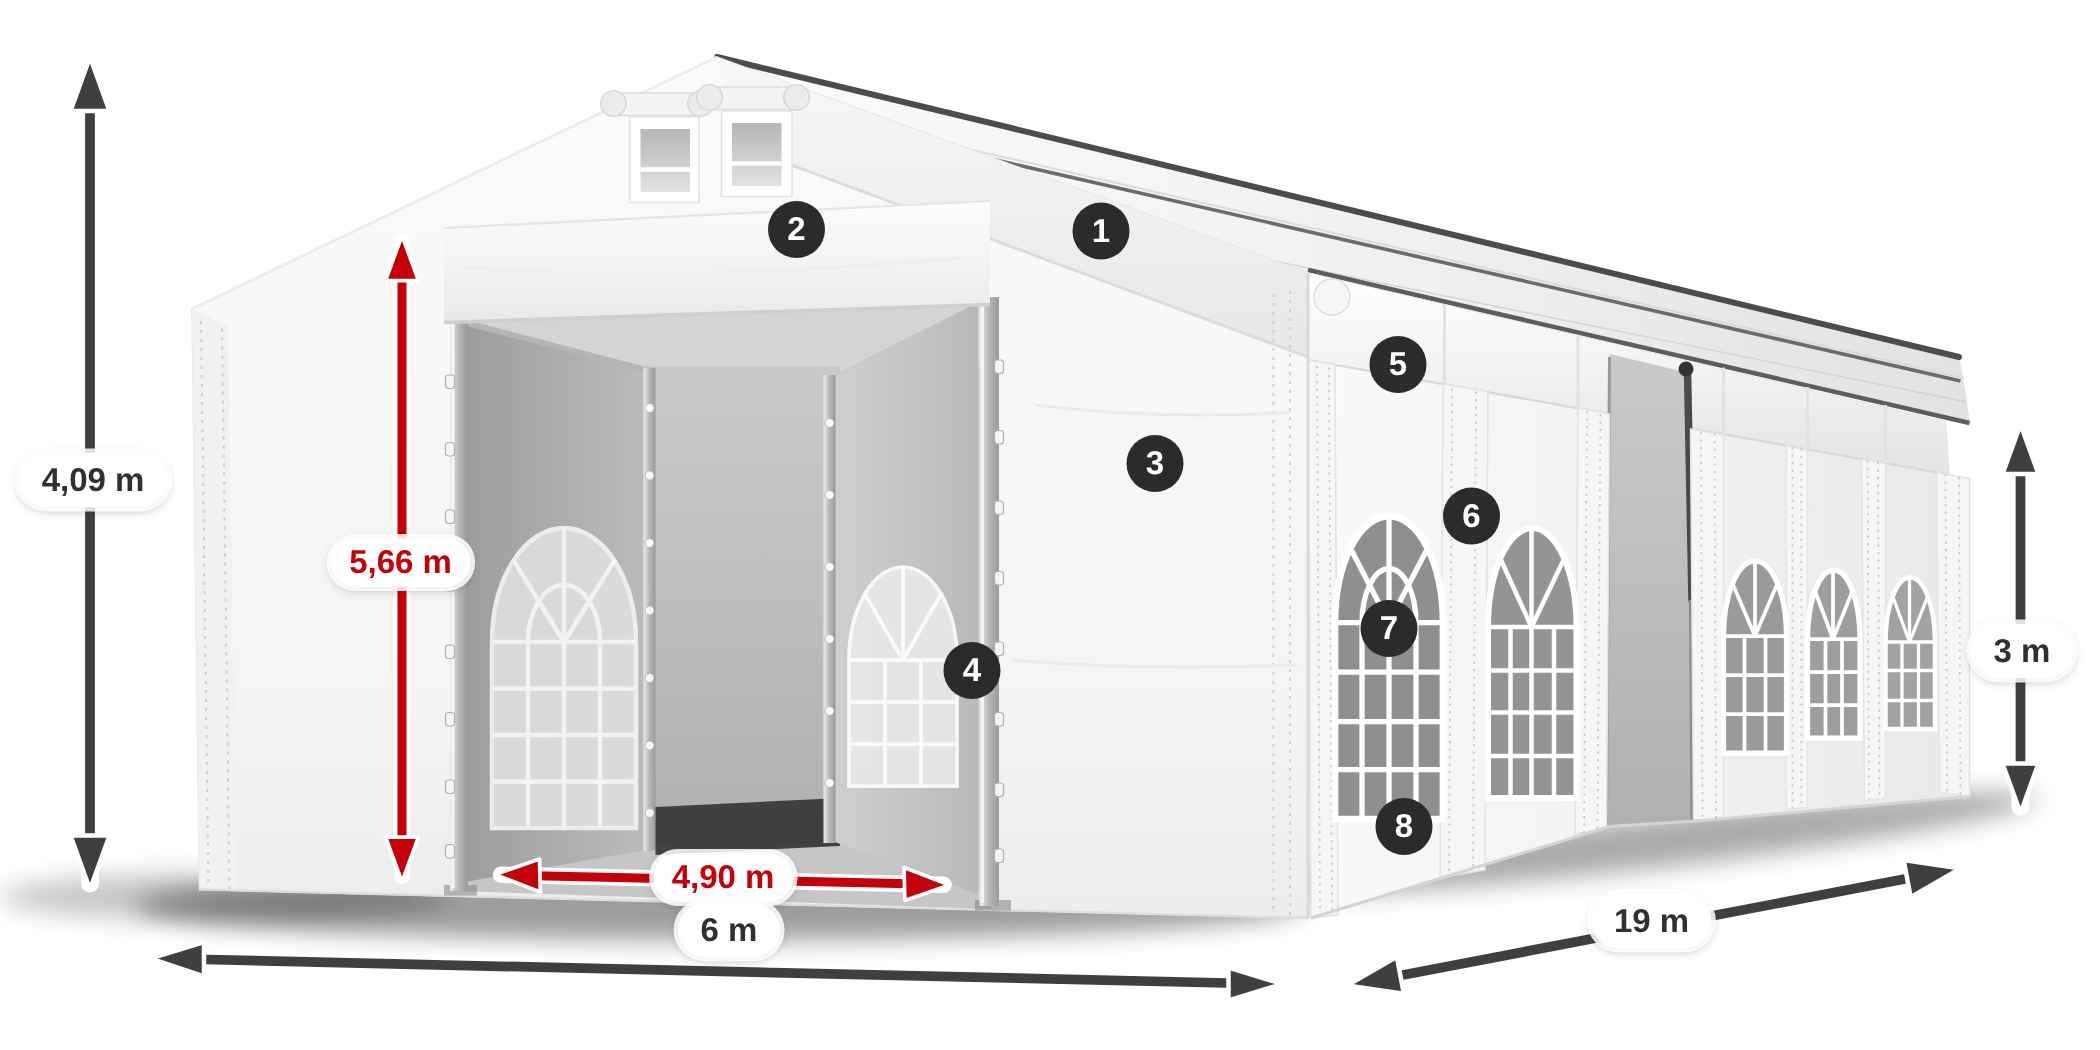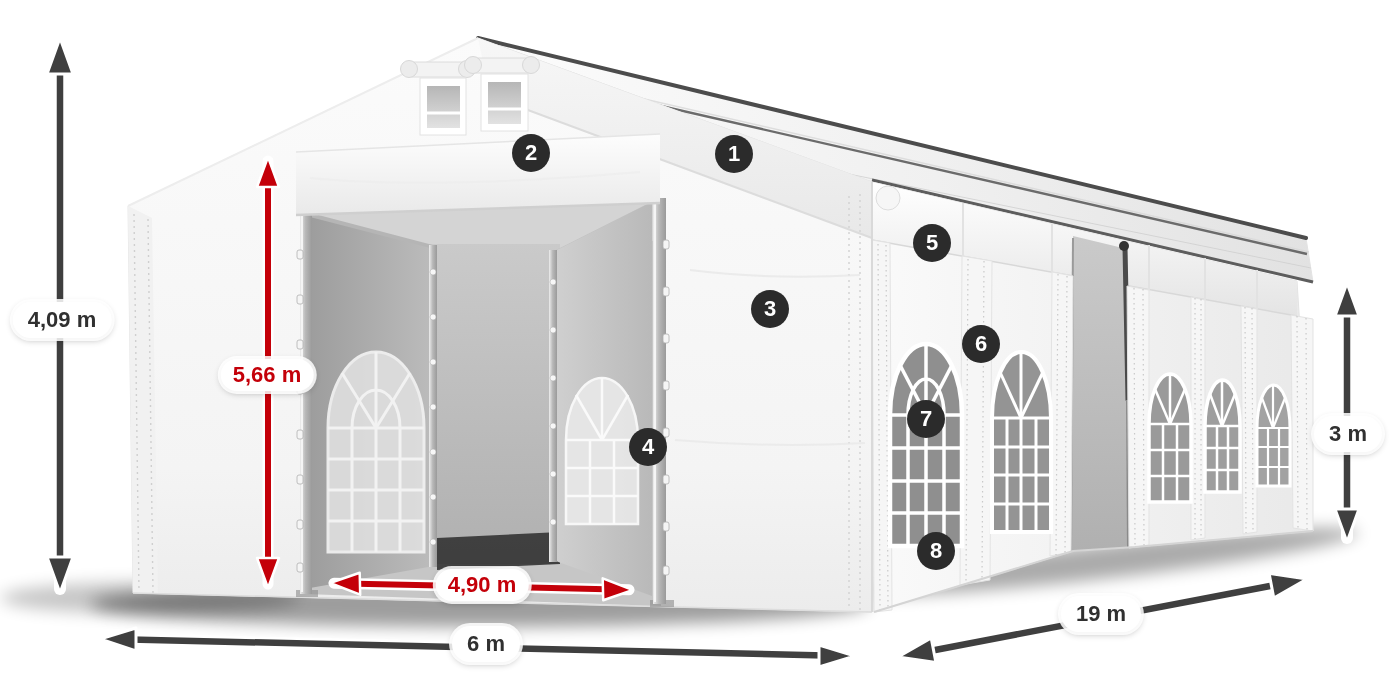--- a/index.html
+++ b/index.html
@@ -393,21 +393,21 @@
       <line class="shaft-halo-red" x1="334" y1="583.2" x2="629" y2="589.8"></line>
       <line class="shaft-red" x1="357" y1="583.8" x2="606" y2="589.2"></line>
       <polygon class="head-red" points="330,583 360.2,594.7 359.7,572.7"></polygon>
       <polygon class="head-red" points="633,590 602.7,578.3 603.2,600.3"></polygon>
     </g>
   </svg>
 
   <div class="pill" style="left:62px;top:320px;">4,09 m</div>
   <div class="pill red" style="left:267px;top:375px;">5,66 m</div>
   <div class="pill red" style="left:482px;top:585px;">4,90 m</div>
-  <div class="pill" style="left:486px;top:644px;">6 m</div>
+  <div class="pill" style="left:486px;top:620px;">6 m</div>
   <div class="pill" style="left:1101px;top:614px;text-align:right;">19 m</div>
   <div class="pill" style="left:1348px;top:412px;margin-top:22px;">3 m</div>
 
   <div class="badge" style="left:734px;top:154px;">1</div>
   <div class="badge" style="left:531px;top:153px;">2</div>
   <div class="badge" style="left:770px;top:309px;">3</div>
   <div class="badge" style="left:648px;top:447px;">4</div>
   <div class="badge" style="left:932px;top:243px;">5</div>
   <div class="badge" style="left:981px;top:344px;">6</div>
   <div class="badge" style="left:926px;top:419px;">7</div>

